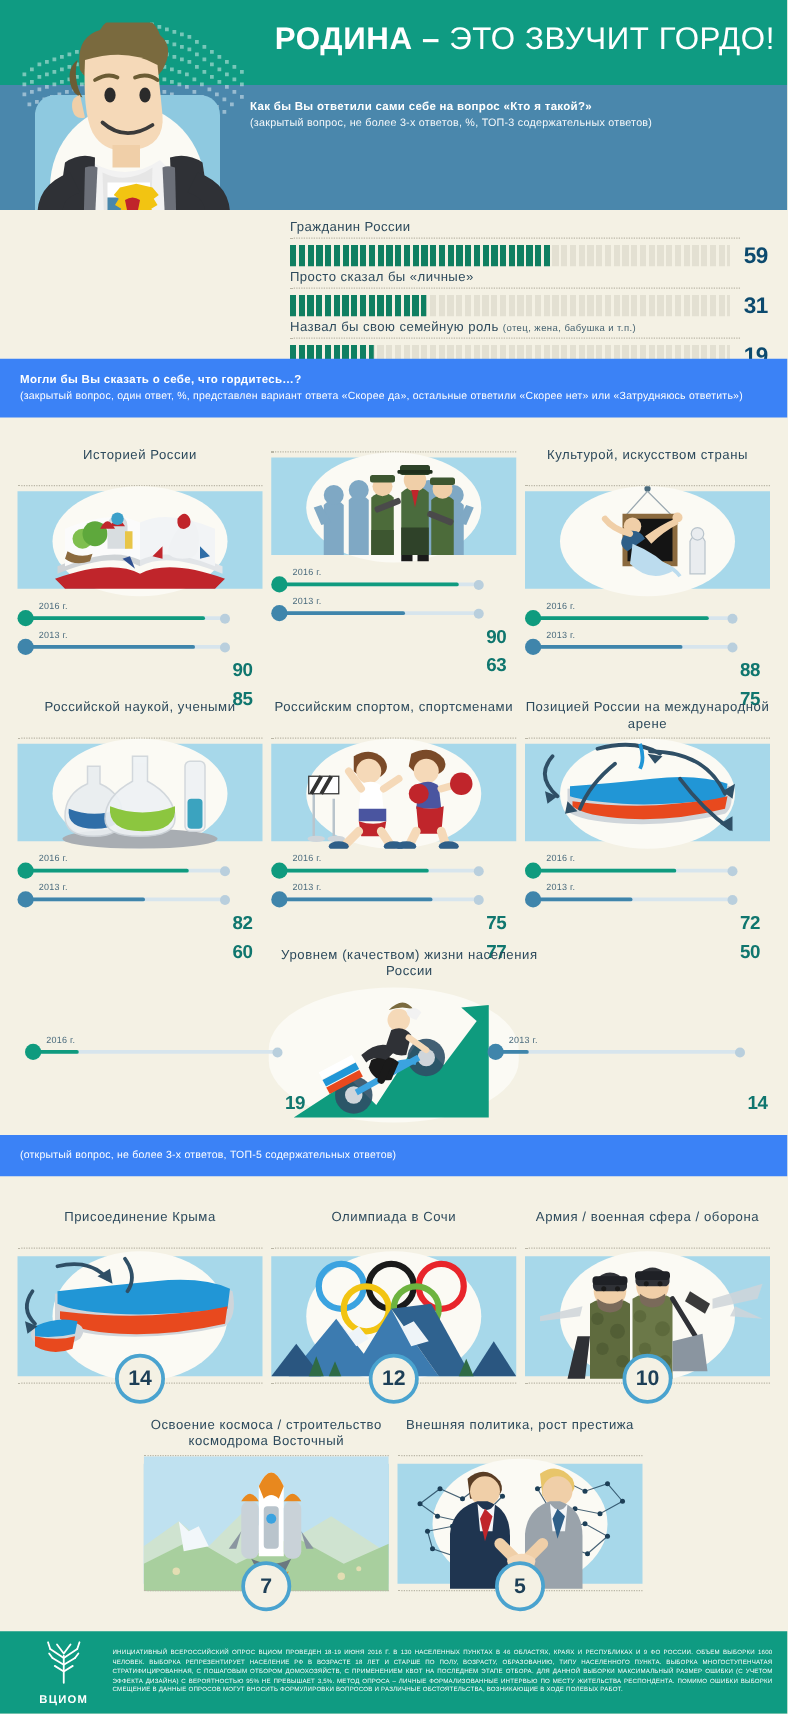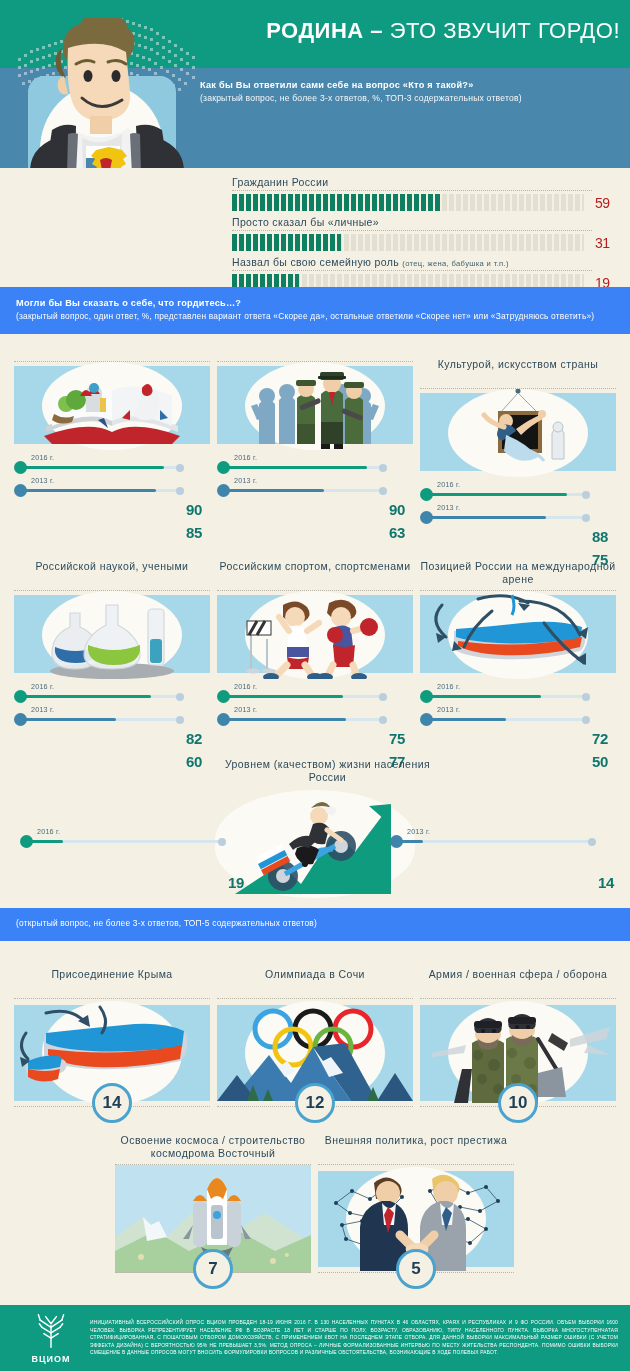--- a/index.html
+++ b/index.html
@@ -28,21 +28,21 @@
     position: absolute; left: 0; top: 68px; width: 630px; height: 100px;
     background: #4a87ac;
   }
   .dotmap {
     position: absolute; left: 8px; top: 6px; width: 215px; height: 150px;
     opacity: .55;
   }
   .title {
     position: absolute; left: 195px; top: 14px; width: 425px;
     text-align: right;
-    font-size: 22px; font-weight: bold; letter-spacing: .5px;
+    font-size: 25px; font-weight: bold; letter-spacing: .5px;
     color: #ffffff; line-height: 34px;
     white-space: nowrap;
   }
   .title .thin { font-weight: normal; }
   .q-head {
     position: absolute; left: 200px; top: 78px; width: 425px;
     color: #ffffff;
   }
   .q-head .qt {
     font-size: 9.2px; font-weight: bold; letter-spacing: .25px; line-height: 14px;
@@ -73,21 +73,21 @@
     position: relative; width: 352px; height: 17px;
     background: repeating-linear-gradient(to right,
       #e3e0d2 0px, #e3e0d2 5px, #f4f1e4 5px, #f4f1e4 7px);
   }
   .bar-fill {
     position: absolute; left: 0; top: 0; height: 17px;
     background: repeating-linear-gradient(to right,
       #0f7f61 0px, #0f7f61 5px, #f4f1e4 5px, #f4f1e4 7px);
   }
   .bar-value {
-    margin-left: 11px; font-size: 14px; font-weight: normal; color: #b91c1c;
+    margin-left: 11px; font-size: 18px; font-weight: bold; color: #0c4a6e;
     letter-spacing: -.5px;
   }
 
   
   .banner {
     position: absolute; left: 0; width: 630px;
     background: #3b82f6; color: #fff;
     padding: 9px 16px 11px 16px;
   }
   .banner .bt { font-size: 9.2px; font-weight: bold; letter-spacing: .25px; line-height: 14px; }
@@ -559,20 +559,21 @@
 </div>
 
 <div class="banner" style="top:287px">
   <div class="bt">Могли бы Вы сказать о себе, что гордитесь…?</div>
   <div class="bs">(закрытый вопрос, один ответ, %, представлен вариант ответа «Скорее да», остальные ответили «Скорее нет» или «Затрудняюсь ответить»)</div>
 </div>
 
 <div class="pride" style="top:358px; height:400px">
 
   <div class="cell" style="left:14px; top:0">
+    <div class="cell-title">Историей России</div>
     <div class="cell-art">
       <div class="artbg"></div>
         <div class="artlens"></div>
       <svg viewBox="0 0 196 88" style="position:absolute;left:0;top:0;width:196px;height:88px">
         <path d="M30 74 q45 -16 68 -4 q23 -12 68 4 l-8 8 h-120z" fill="#c0252b"></path>
         <path d="M32 70 q44 -18 66 -6 v-6 q-22 -12 -66 6z" fill="#cfd3d6"></path>
         <path d="M164 70 q-44 -18 -66 -6 v-6 q22 -12 66 6z" fill="#e2e5e8"></path>
         <path d="M38 64 q38 -16 60 -5 v-30 q-22 -11 -60 5z" fill="#fbfbfb"></path>
         <path d="M158 64 q-38 -16 -60 -5 v-30 q22 -11 60 5z" fill="#f2f4f6"></path>
         <circle cx="52" cy="42" r="8" fill="#7fbf4e"></circle>

